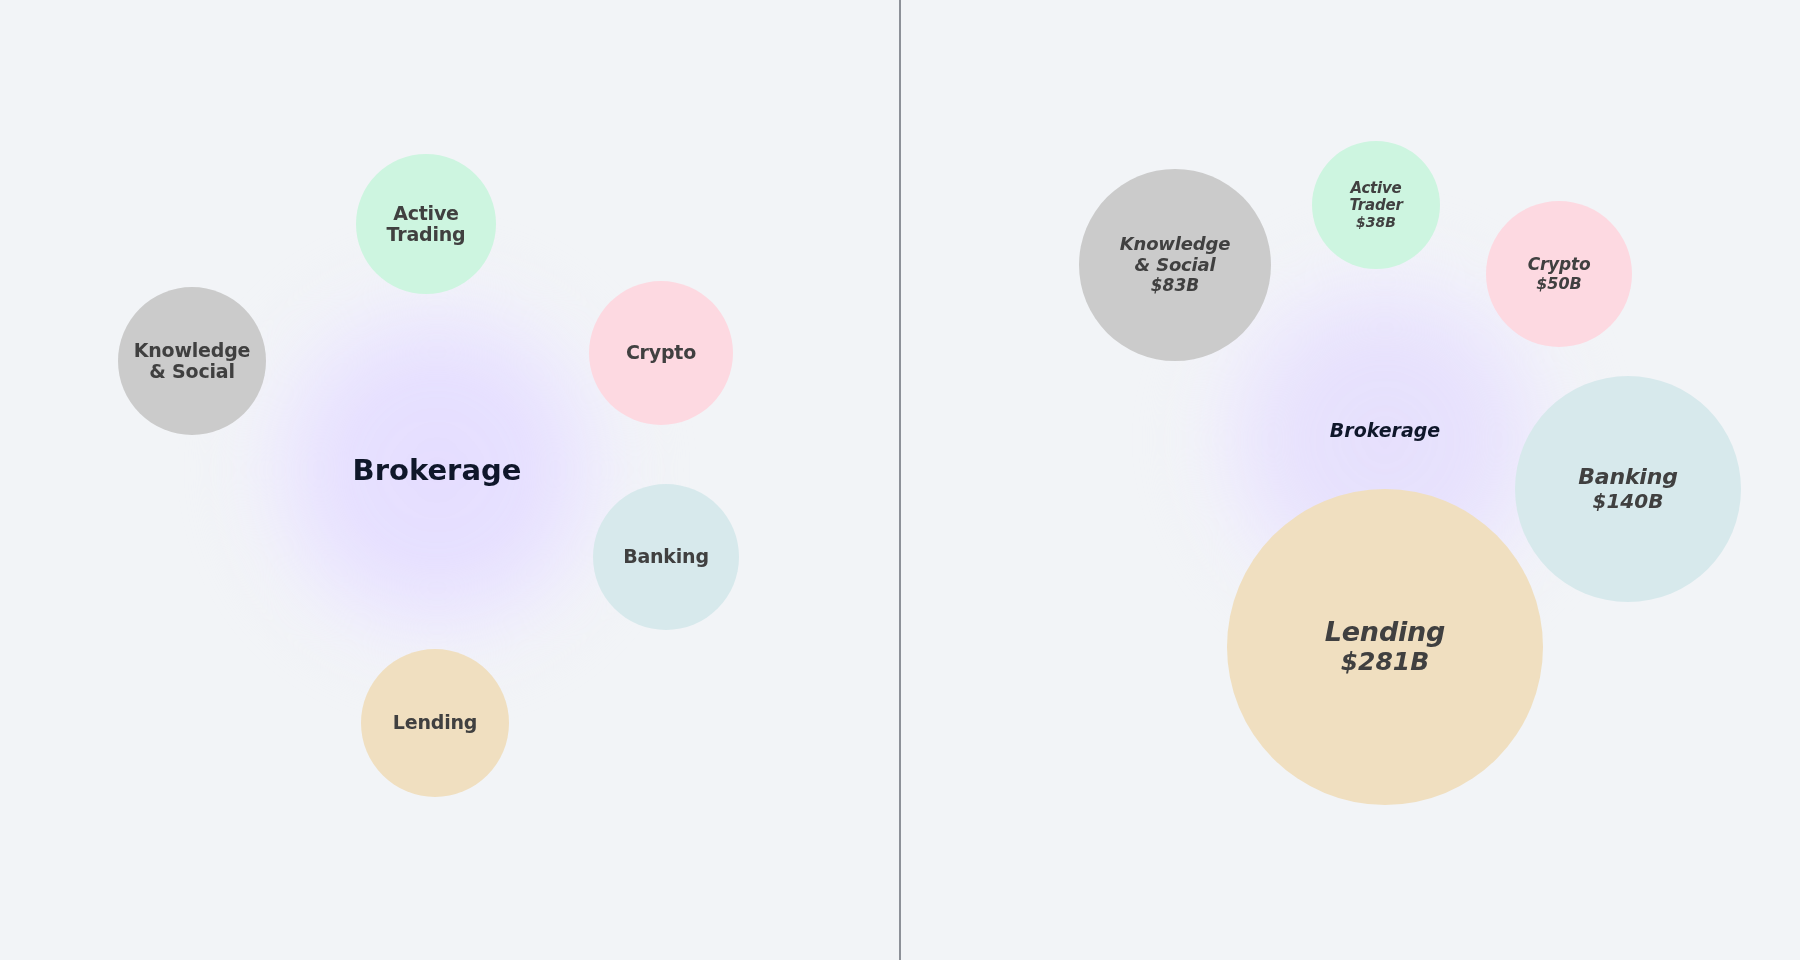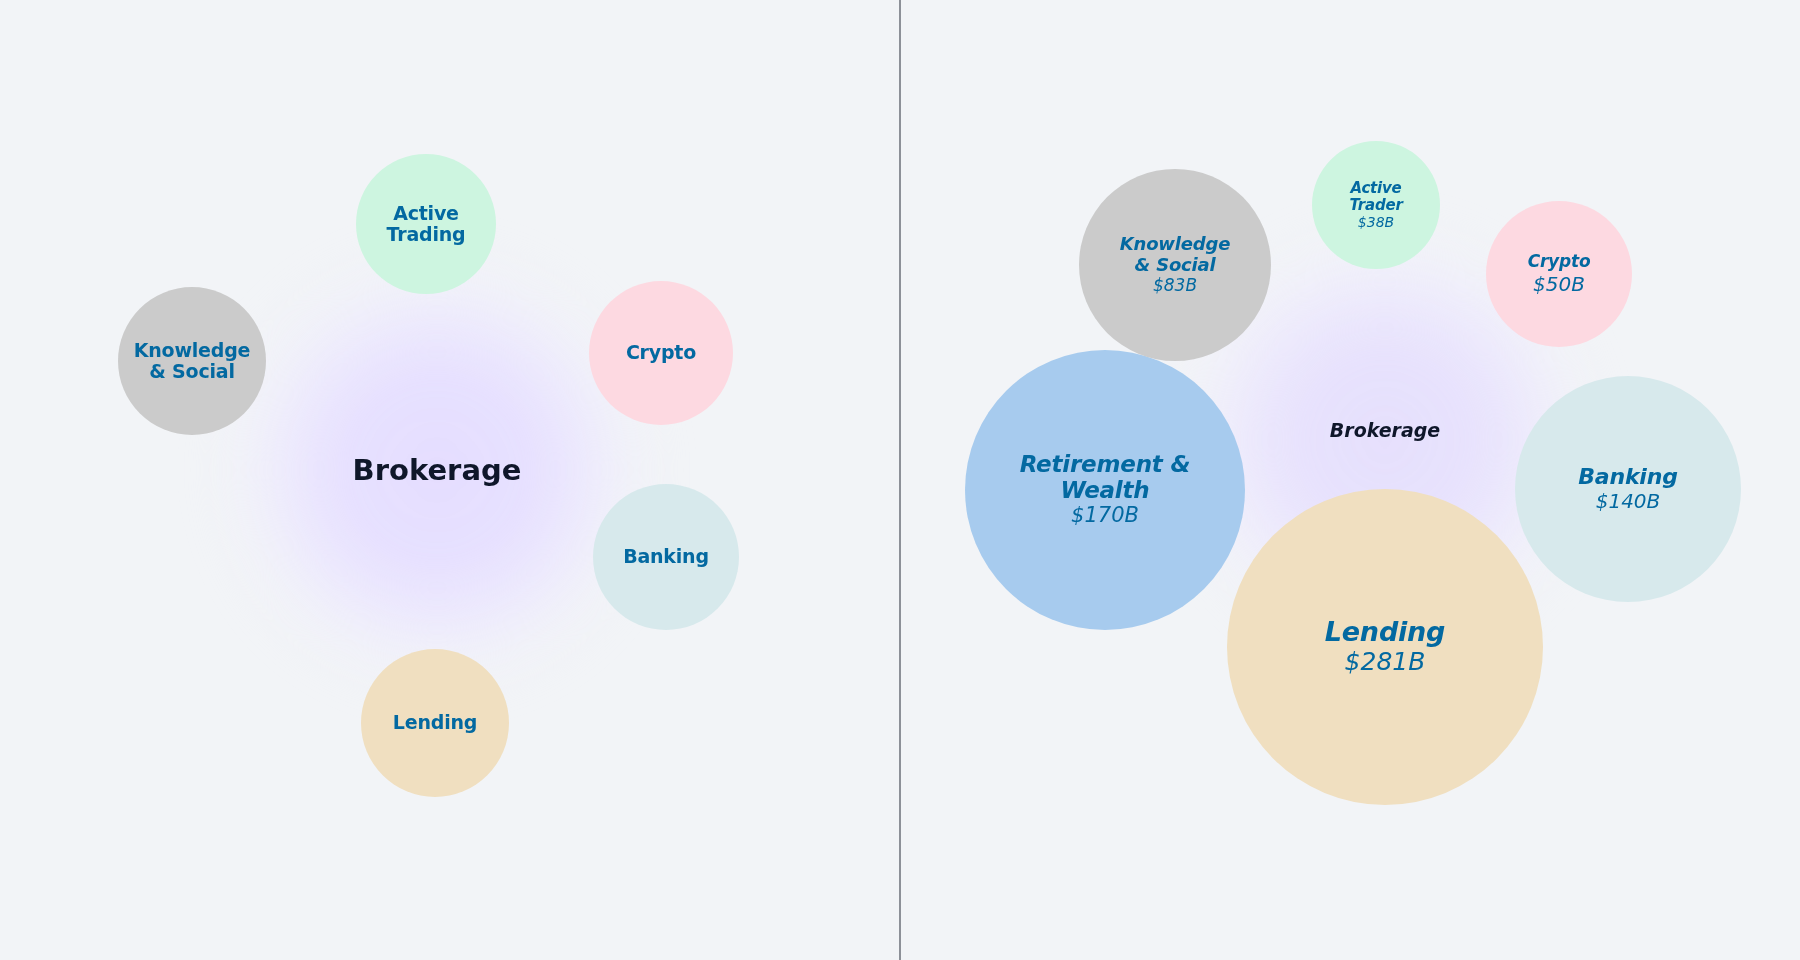--- a/index.html
+++ b/index.html
@@ -50,35 +50,35 @@
 
   
   .bubble{
     position:absolute;
     border-radius:50%;
     display:flex;
     flex-direction:column;
     align-items:center;
     justify-content:center;
     text-align:center;
-    color:#0369a1;
+    color:#404040;
     box-sizing:border-box;
     filter:blur(0.4px);
   }
   .bubble .bname{
     display:block;
     line-height:1.13;
     font-weight:700;
     letter-spacing:-0.2px;
     white-space:pre-line;
   }
   .bubble .bval{
     display:block;
     line-height:1.2;
-    font-weight:400;
+    font-weight:700;
   }
   
   #panel-left .bubble .bname{font-style:normal;}
   
   #panel-right .bubble .bname,
   #panel-right .bubble .bval{font-style:italic;}
 
   .center-label{
     position:absolute;
     text-align:center;
@@ -120,34 +120,29 @@
     </div>
   <div class="panel" id="panel-right">
       <div class="glow right" style="left: 257px; top: 212px; width: 456px; height: 456px;"></div>
       <div class="bubble" style="left: 412px; top: 141px; width: 128px; height: 128px; background: rgb(205, 245, 224); font-size: 15px;">
         <span class="bname">Active
 Trader</span>
         <span class="bval" style="font-size: 14px;">$38B</span>
       </div>
       <div class="bubble" style="left: 586px; top: 201px; width: 146px; height: 146px; background: rgb(253, 217, 225); font-size: 17px;">
         <span class="bname">Crypto</span>
-        <span class="bval" style="font-size: 20px;">$50B</span>
+        <span class="bval" style="font-size: 16px;">$50B</span>
       </div>
       <div class="bubble" style="left: 615px; top: 376px; width: 226px; height: 226px; background: rgb(215, 233, 236); font-size: 22px;">
         <span class="bname">Banking</span>
         <span class="bval" style="font-size: 20px;">$140B</span>
       </div>
       <div class="bubble" style="left: 327px; top: 489px; width: 316px; height: 316px; background: rgb(240, 223, 192); font-size: 27px;">
         <span class="bname">Lending</span>
         <span class="bval" style="font-size: 25px;">$281B</span>
-      </div>
-      <div class="bubble" style="left: 65px; top: 350px; width: 280px; height: 280px; background: rgb(167, 203, 238); font-size: 23px;">
-        <span class="bname">Retirement &amp;
-Wealth</span>
-        <span class="bval" style="font-size: 21px;">$170B</span>
       </div>
       <div class="bubble" style="left: 179px; top: 169px; width: 192px; height: 192px; background: rgb(203, 203, 203); font-size: 18px;">
         <span class="bname">Knowledge
 &amp; Social</span>
         <span class="bval" style="font-size: 17px;">$83B</span>
       </div>
       <div class="center-label" style="left: 285px; width: 400px; font-size: 19px; top: 418.5px;"><span class="bname">Brokerage</span></div>
     </div>
 
   <div class="divider" style="background: rgb(141, 144, 152);"></div>

